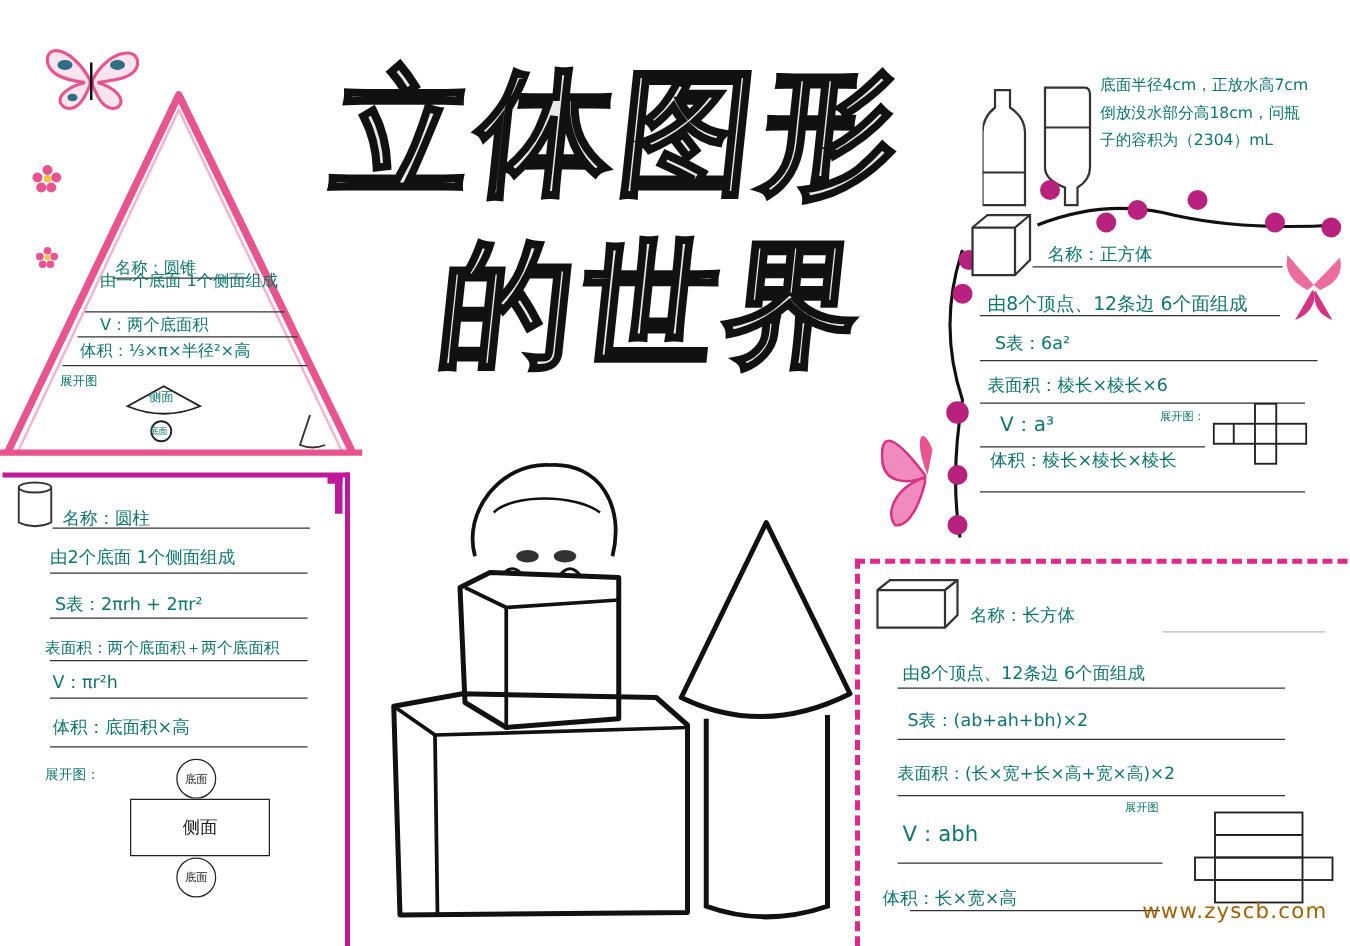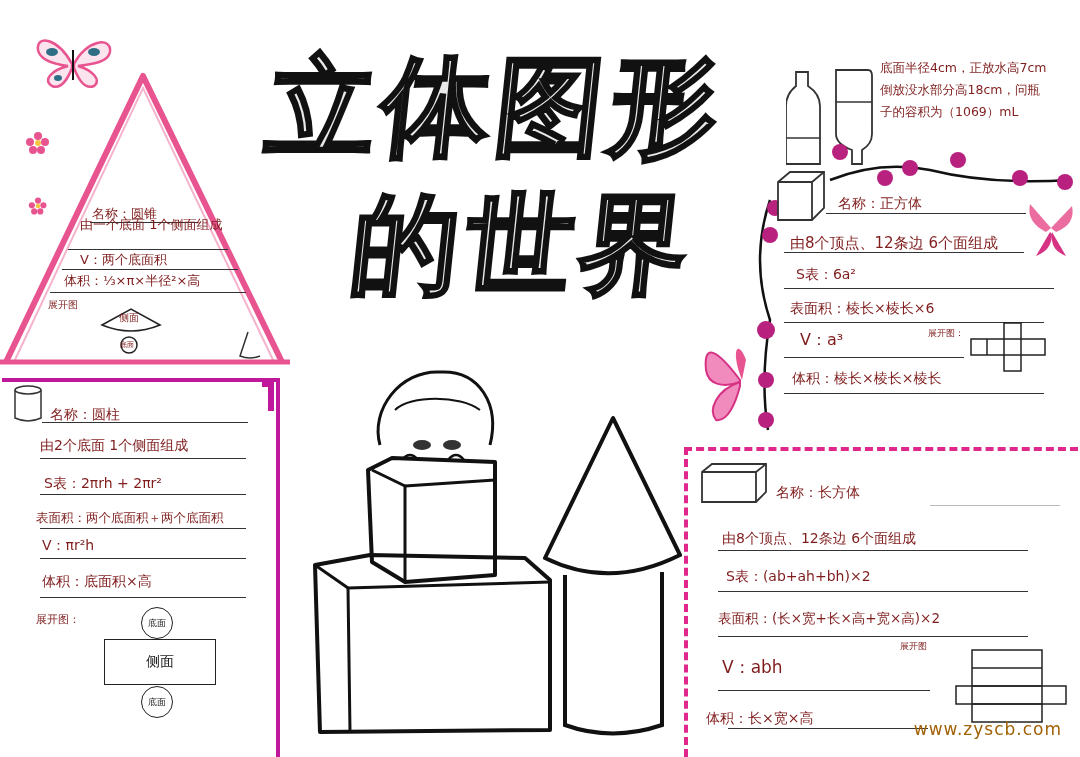--- a/index.html
+++ b/index.html
@@ -1,20 +1,20 @@
 <!DOCTYPE html>
 <html><head>
 <meta charset="utf-8">
 <style>
   * { box-sizing: border-box; margin: 0; padding: 0; }
   html, body { width: 1080px; height: 757px; background: #ffffff; overflow: hidden; }
   body { position: relative; font-family: "DejaVu Sans", sans-serif; color: #1a1a1a; }
 
   .abs { position: absolute; }
-  .hand { font-family: "DejaVu Sans", sans-serif; color: #7f1d1d; }
+  .hand { font-family: "DejaVu Sans", sans-serif; color: #0f766e; }
   .line { position: absolute; height: 0; border-bottom: 1.5px solid #333; }
 
   
   .title-row { position: absolute; font-family: "DejaVu Serif", serif; font-weight: bold;
     color: #e9e9e9; -webkit-text-stroke: 3px #111; letter-spacing: 6px; line-height: 1; }
   .title1 { left: 268px; top: 52px; font-size: 108px; transform: skewX(-6deg); }
   .title2 { left: 352px; top: 190px; font-size: 108px; transform: skewX(-6deg); }
 
   
   .cone-text { font-size: 13px; }
@@ -143,21 +143,21 @@
 </svg>
 
 <svg class="abs" style="left:786px;top:66px" width="90" height="100" viewBox="0 0 90 100">
   <path d="M10 6 L22 6 L22 20 Q34 28 34 40 L34 98 L0 98 L0 40 Q0 28 10 20 Z" fill="#fff" stroke="#333" stroke-width="1.8"></path>
   <line x1="0" y1="72" x2="34" y2="72" stroke="#333" stroke-width="1.5"></line>
   <path d="M50 4 L82 4 Q86 4 86 10 L86 68 Q86 78 76 84 L76 98 L66 98 L66 84 Q50 78 50 68 Z" fill="#fff" stroke="#333" stroke-width="1.8"></path>
   <line x1="50" y1="36" x2="86" y2="36" stroke="#333" stroke-width="1.5"></line>
 </svg>
 <div class="abs hand" style="left:880px;top:60px;font-size:12.5px">底面半径4cm，正放水高7cm</div>
 <div class="abs hand" style="left:880px;top:82px;font-size:12.5px">倒放没水部分高18cm，问瓶</div>
-<div class="abs hand" style="left:880px;top:104px;font-size:12.5px">子的容积为（1069）mL</div>
+<div class="abs hand" style="left:880px;top:104px;font-size:12.5px">子的容积为（2304）mL</div>
 
 <svg class="abs" style="left:730px;top:140px" width="350" height="300" viewBox="0 0 350 300">
   <path d="M100 40 Q150 20 200 30 Q260 45 340 40" fill="none" stroke="#111" stroke-width="2.5"></path>
   <path d="M40 60 Q20 120 40 180 Q30 240 38 290" fill="none" stroke="#111" stroke-width="2.5"></path>
   <g fill="#b8227e">
     <circle cx="110" cy="12" r="8"></circle>
       <circle cx="155" cy="38" r="8"></circle>
       <circle cx="180" cy="28" r="8"></circle>
     <circle cx="228" cy="20" r="8"></circle>
       <circle cx="290" cy="38" r="8"></circle>
@@ -194,21 +194,21 @@
 <div class="abs hand section-text" style="left:790px;top:300px">表面积：棱长×棱长×6</div>
 <div class="line" style="left:784px;top:322px;width:260px"></div>
 <div class="abs hand" style="left:800px;top:330px;font-size:16px">V：a³</div>
 <div class="abs hand" style="left:928px;top:327px;font-size:9px">展开图：</div>
 <svg class="abs" style="left:970px;top:322px" width="76" height="50" viewBox="0 0 76 50">
   <rect x="1" y="17" width="74" height="16" fill="#fff" stroke="#222" stroke-width="1.5"></rect>
   <line x1="17" y1="17" x2="17" y2="33" stroke="#222" stroke-width="1.5"></line>
   <rect x="34" y="1" width="17" height="48" fill="none" stroke="#222" stroke-width="1.5"></rect>
 </svg>
 <div class="line" style="left:784px;top:357px;width:180px"></div>
-<div class="abs hand section-text" style="left:792px;top:370px">体积：棱长×棱长×棱长</div>
+<div class="abs hand section-text" style="left:792px;top:360px">体积：棱长×棱长×棱长</div>
 <div class="line" style="left:784px;top:393px;width:260px"></div>
 
 <div class="abs cub-box"></div>
 <svg class="abs" style="left:698px;top:462px" width="70" height="44" viewBox="0 0 70 44">
   <path d="M4 10 L14 2 L68 2 L68 30 L58 40 L4 40 Z" fill="#fff" stroke="#333" stroke-width="1.8"></path>
   <path d="M4 10 L58 10 L58 40 M58 10 L68 2" fill="none" stroke="#333" stroke-width="1.8"></path>
 </svg>
 <div class="abs hand section-text" style="left:776px;top:484px">名称：长方体</div>
 <div class="line" style="left:930px;top:505px;width:130px;border-color:#bbb"></div>
 <div class="abs hand section-text" style="left:722px;top:530px">由8个顶点、12条边 6个面组成</div>

